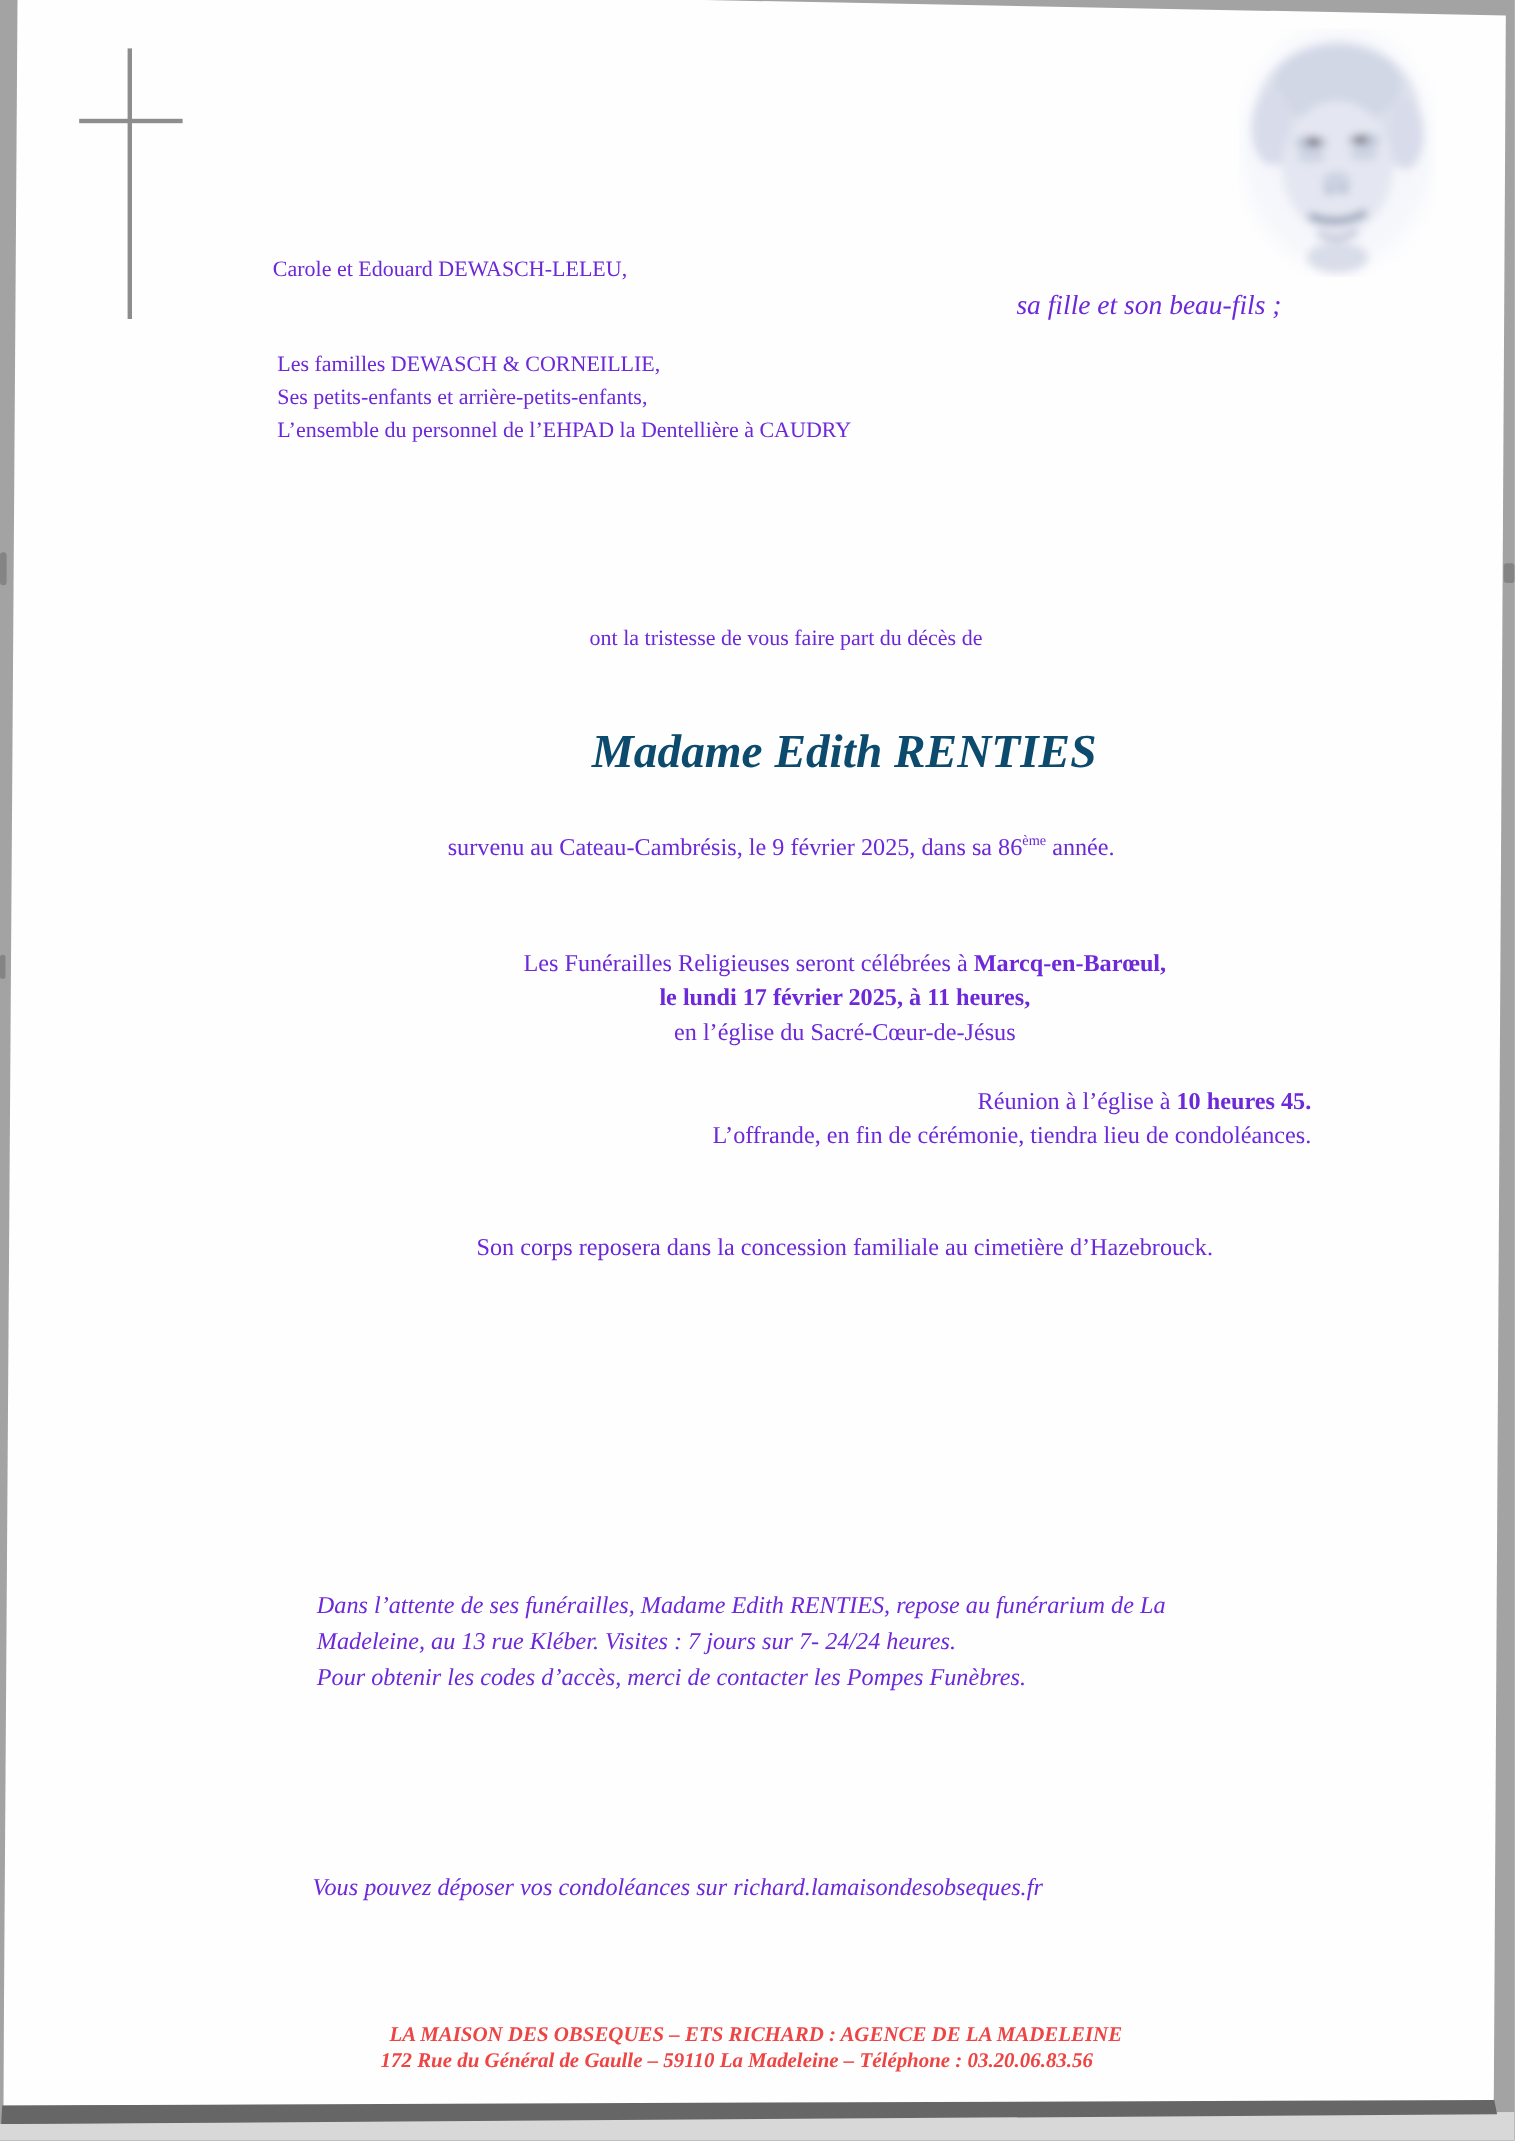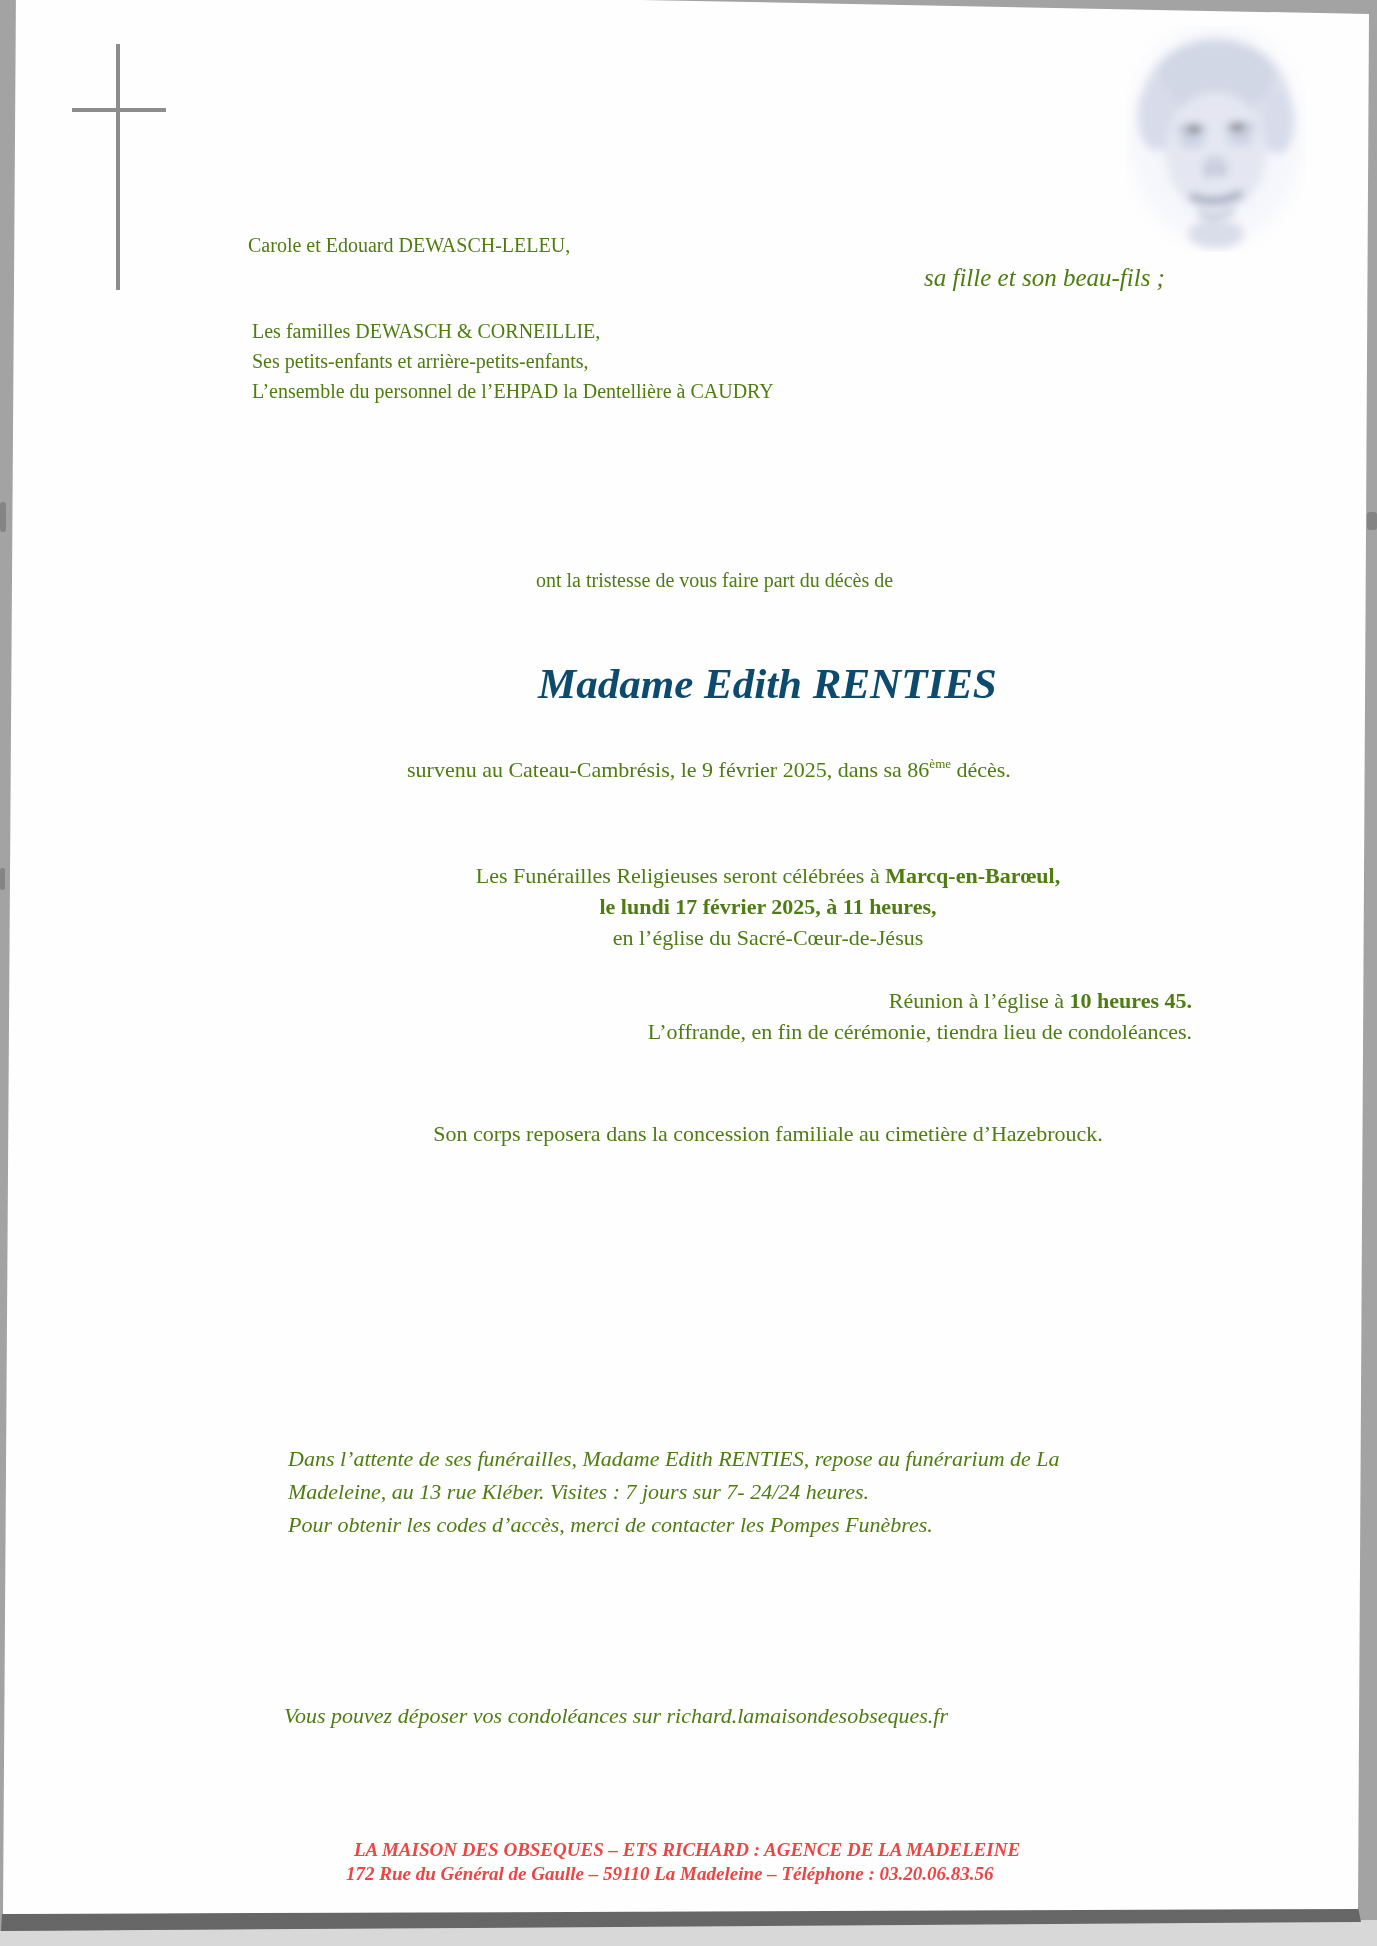--- a/index.html
+++ b/index.html
@@ -11,21 +11,21 @@
     clip-path:polygon(0px 1931px,1377px 1920px,1377px 1946px,0px 1946px);}
   
   .bottom-band{position:absolute;inset:0;background:linear-gradient(#7c7c7c,#666);
     clip-path:polygon(2px 1914px,1358px 1907px,1361px 1922px,1px 1931px);}
   
   .paper{position:absolute;inset:0;background:#fefefe;
     clip-path:polygon(16px -12px,1369px 14px,1358px 1909px,3px 1914px);}
 
   .smudge{position:absolute;background:#848484;border-radius:3px;}
 
-  .abs{position:absolute;color:#4d7c0f;}
+  .abs{position:absolute;color:#6d28d9;}
   .sz20{font-size:20px;line-height:26px;}
   .sz22{font-size:22px;line-height:31px;}
   .it{font-style:italic;}
   .bd{font-weight:bold;}
   .center-block{text-align:center;}
 
   .cross-v{position:absolute;left:116px;top:44px;width:4px;height:246px;background:#8d8d8d;}
   .cross-h{position:absolute;left:72px;top:108px;width:94px;height:4px;background:#8d8d8d;}
 
   .title{font-size:43px;line-height:48px;font-weight:bold;font-style:italic;color:#0c4a6e;}
@@ -97,21 +97,21 @@
       <div class="family-line">Les familles DEWASCH &amp; CORNEILLIE,</div>
       <div class="family-line">Ses petits-enfants et arrière-petits-enfants,</div>
       <div class="family-line">L’ensemble du personnel de l’EHPAD la Dentellière à CAUDRY</div>
     </div>
 
     <div class="abs sz20" style="left:536px;top:567px;white-space:nowrap;">ont la tristesse de vous faire part du décès de</div>
 
     <div class="abs title" style="left:538px;top:660px;white-space:nowrap;">Madame Edith RENTIES</div>
 
     <div class="abs sz22" style="left:407px;top:748px;white-space:nowrap;">
-      <span>survenu au Cateau-Cambrésis, le 9 février 2025, dans sa 86</span><span class="sup">ème</span><span> décès.</span>
+      <span>survenu au Cateau-Cambrésis, le 9 février 2025, dans sa 86</span><span class="sup">ème</span><span> année.</span>
     </div>
 
     <div class="abs sz22 center-block" style="left:330px;top:860px;width:876px;">
       <div>
         <span>Les Funérailles Religieuses seront célébrées à </span><span class="bd">Marcq-en-Barœul,</span>
       </div>
       <div class="bd">le lundi 17 février 2025, à 11 heures,</div>
       <div>en l’église du Sacré-Cœur-de-Jésus</div>
     </div>
 

